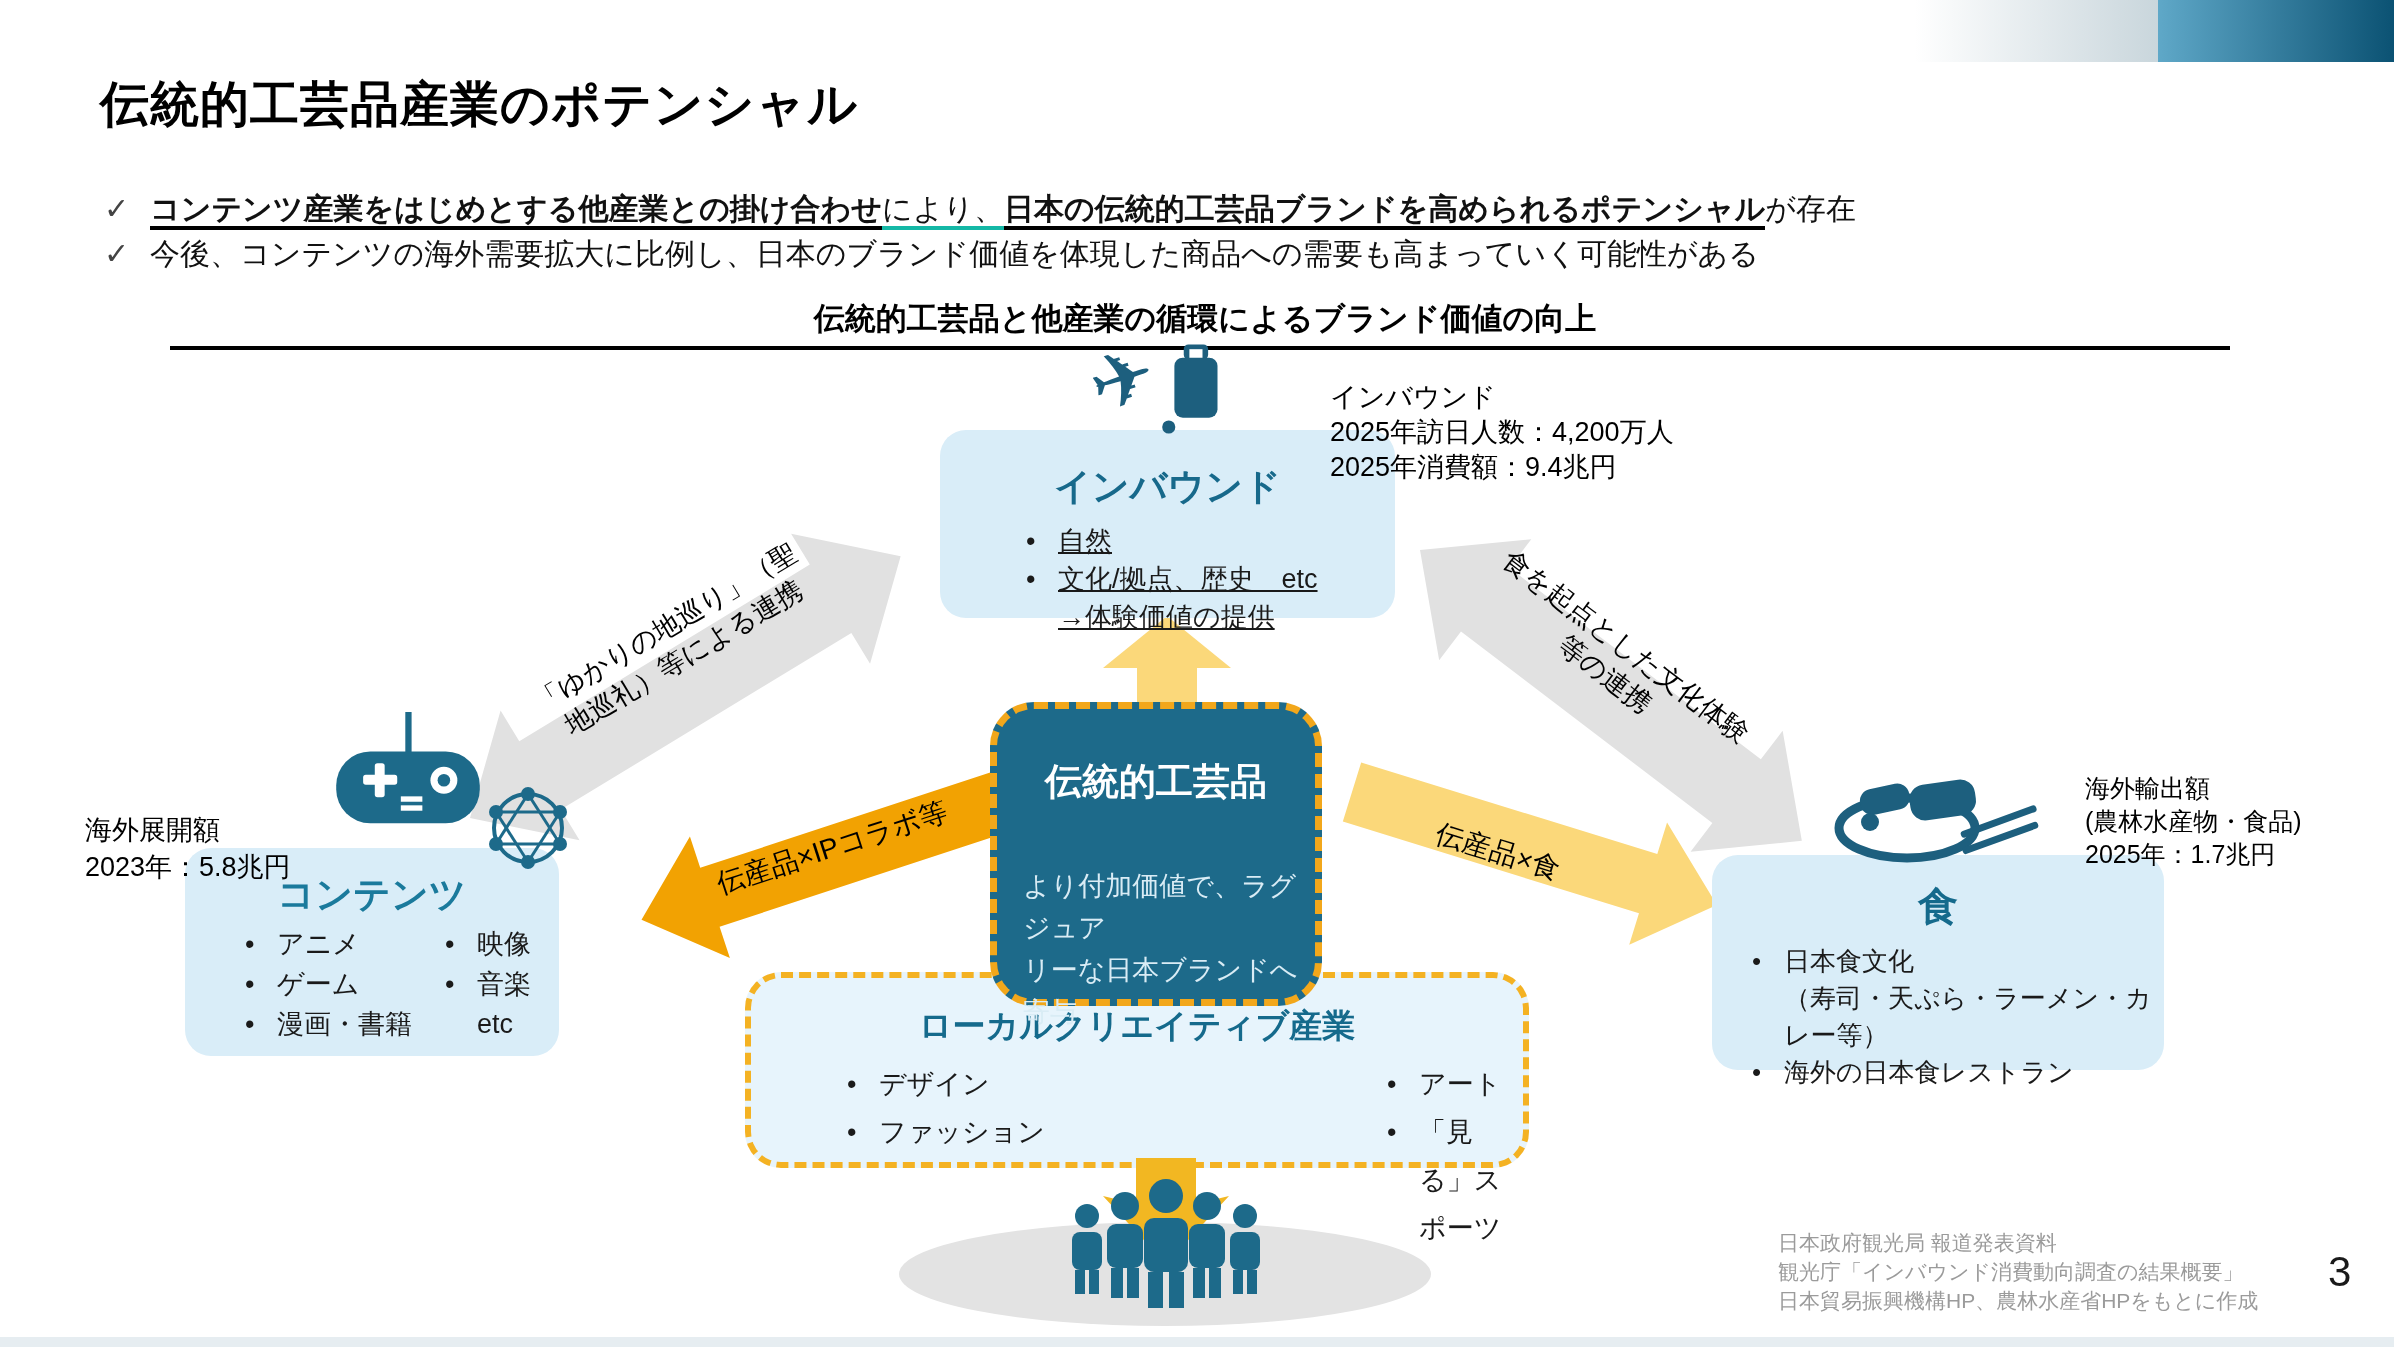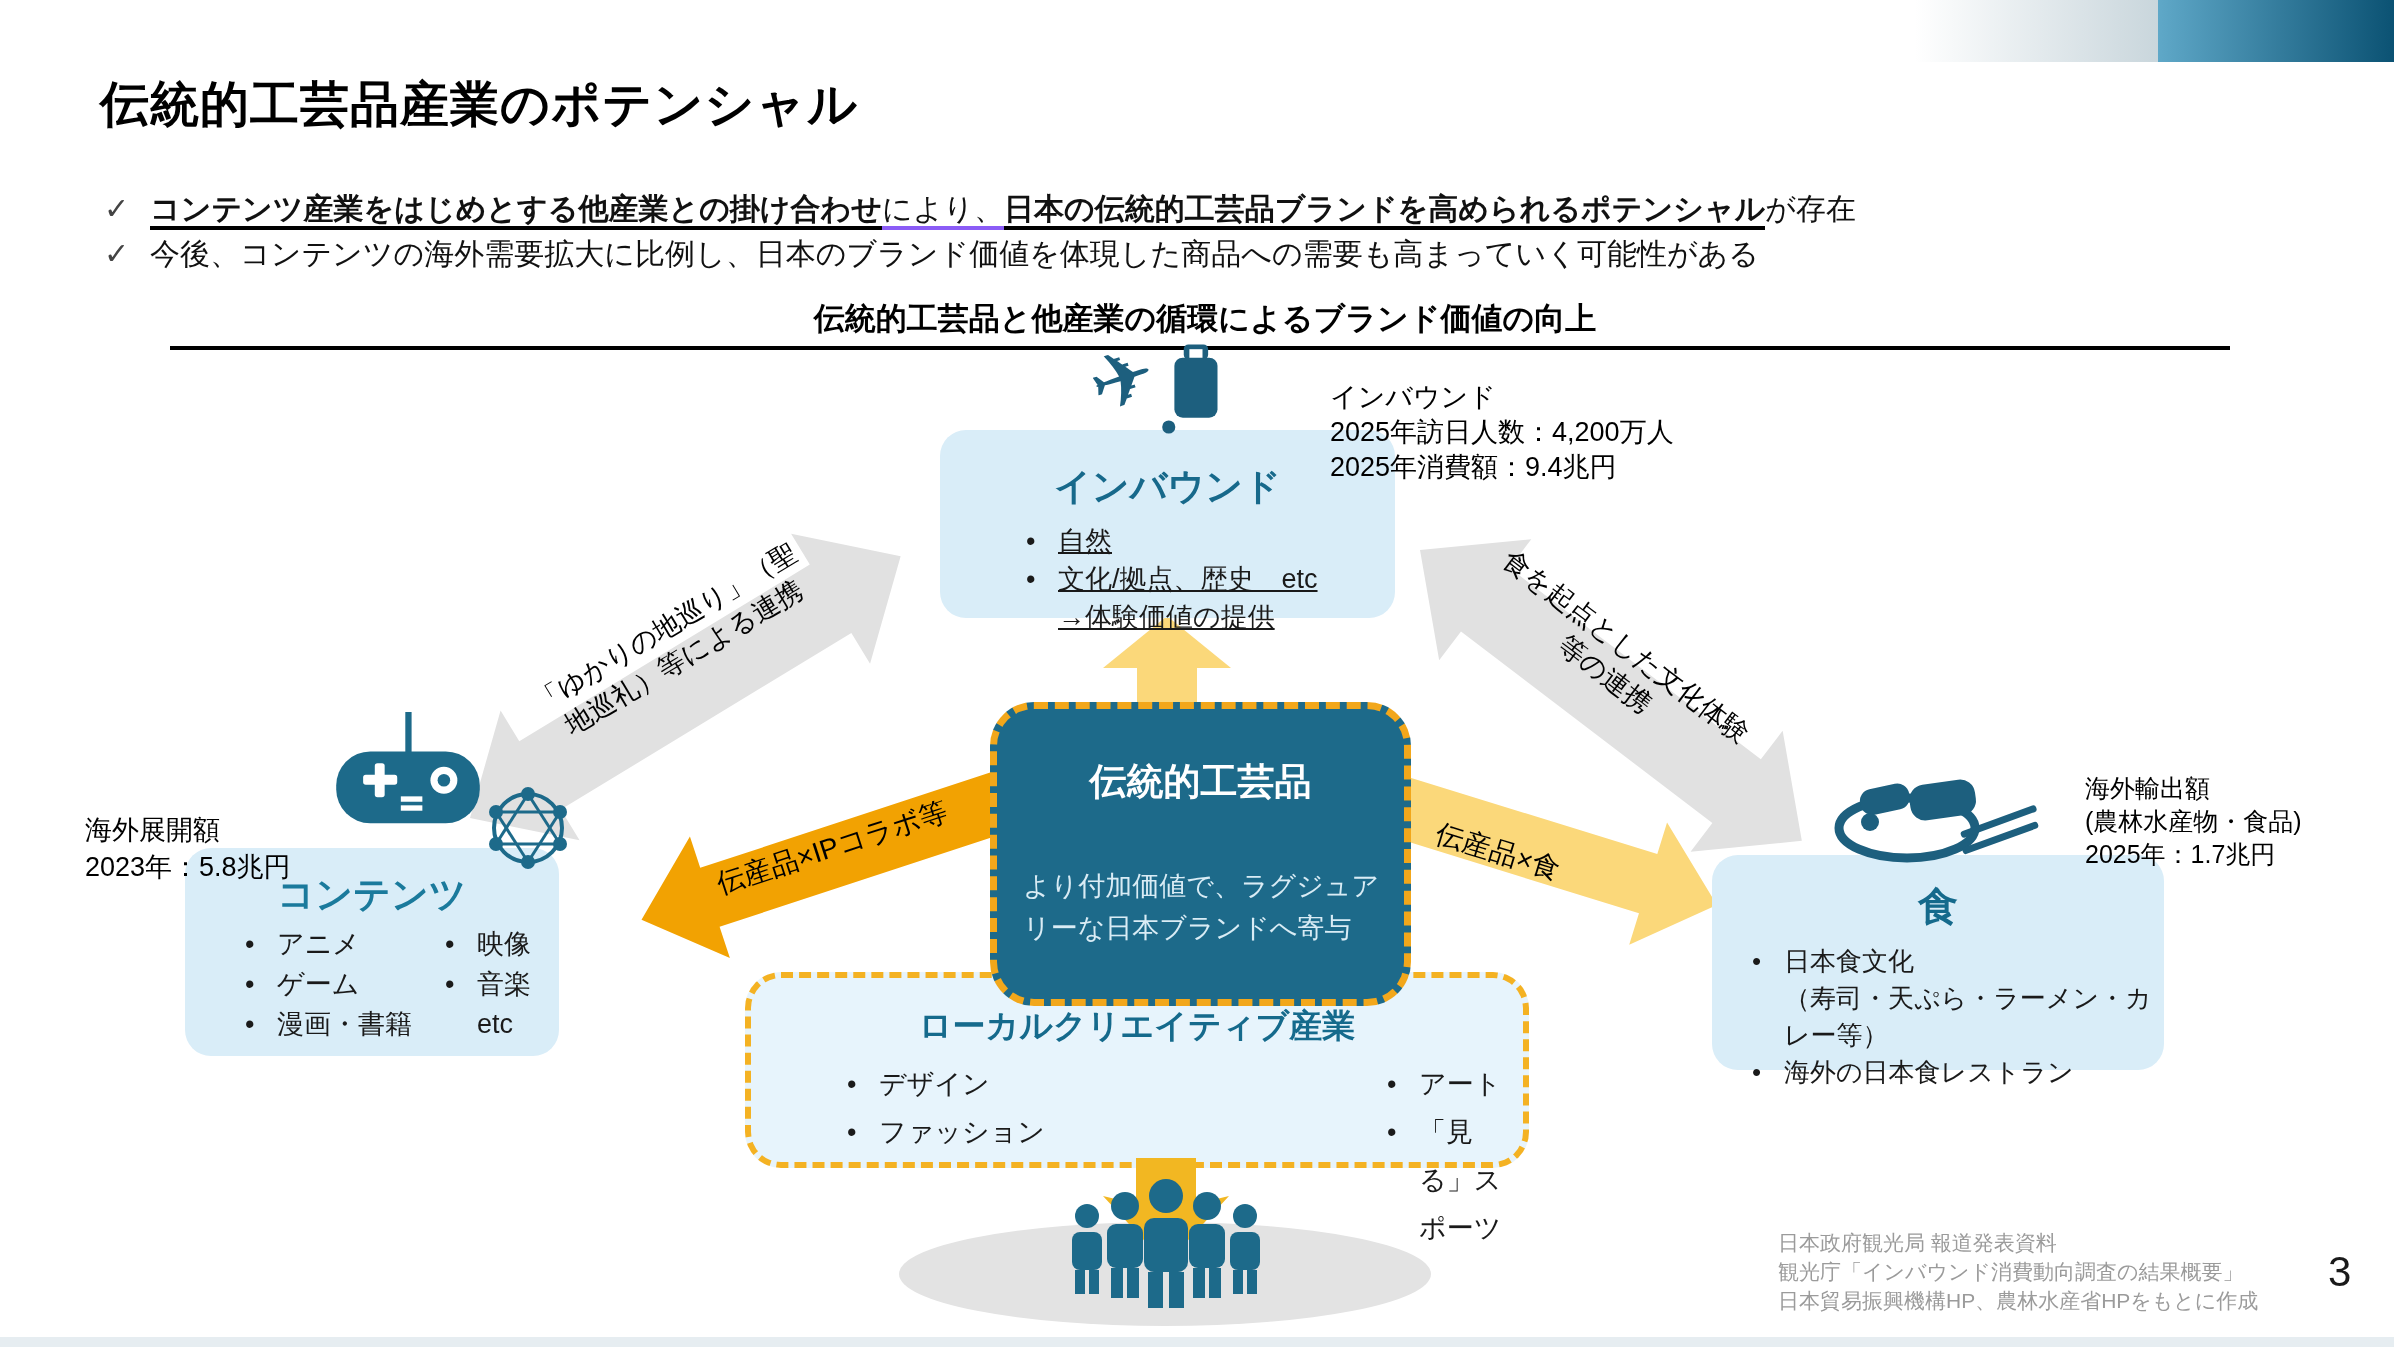--- a/index.html
+++ b/index.html
@@ -3,21 +3,21 @@
 <meta charset="utf-8">
 <style>
   html,body{margin:0;padding:0;background:#fff;}
   .slide{position:relative;width:2394px;height:1347px;background:#ffffff;overflow:hidden;
          font-family:"Liberation Sans","DejaVu Sans",sans-serif;color:#000;}
   .abs{position:absolute;}
   .title{font-size:49px;font-weight:bold;letter-spacing:1px;color:#000;}
   .chkline{display:flex;align-items:flex-start;font-size:30px;line-height:45px;color:#111;}
   .chk{width:46px;font-size:30px;color:#444;flex:0 0 46px;}
   .emp{font-weight:bold;border-bottom:4px solid #000;padding-bottom:1px;}
-  .und{border-bottom:4px solid #8b5cf6;padding-bottom:1px;}
+  .und{border-bottom:4px solid #14b8a6;padding-bottom:1px;}
   .sechead{width:100%;text-align:center;font-size:31px;font-weight:bold;color:#000;}
   .rule{background:#000;height:4px;}
   .bluebox{background:#d9edf8;border-radius:26px;}
   .boxhead{position:absolute;left:0;right:0;text-align:center;font-weight:bold;color:#17698b;}
   .blist{margin:0;padding:0;list-style:none;font-size:27px;color:#1a1a1a;}
   .blist li{position:relative;padding-left:40px;}
   .blist li::before{content:"•";position:absolute;left:8px;color:#1a1a1a;}
   .blist li.cont::before{content:"";}
   .note{font-size:26px;line-height:34px;color:#000;}
   .craftbox{background:#1d6a8a;border:7px dashed #f2a71b;border-radius:44px;box-sizing:border-box;}
@@ -111,21 +111,21 @@
     <ul class="blist" style="position:absolute;left:88px;top:82px;line-height:48px;">
       <li>デザイン</li>
       <li>ファッション</li>
     </ul>
     <ul class="blist" style="position:absolute;left:628px;top:82px;line-height:48px;">
       <li>アート</li>
       <li>「見る」スポーツ</li>
     </ul>
   </div>
 
-  <div class="abs craftbox z3" style="left:990px;top:702px;width:421px;height:304px;">
+  <div class="abs craftbox z3" style="left:990px;top:702px;width:332px;height:304px;">
     <div class="boxhead" style="top:48px;font-size:37px;color:#ffffff;">伝統的工芸品</div>
     <div style="position:absolute;left:26px;top:156px;font-size:27px;line-height:42px;color:#d9ecf5;">
       <div>より付加価値で、ラグジュア</div>
       <div>リーな日本ブランドへ寄与</div>
     </div>
   </div>
 
   <div class="abs bluebox z2" style="left:185px;top:848px;width:374px;height:208px;">
     <div class="boxhead" style="top:22px;font-size:37px;color:#1a7a9c;">コンテンツ</div>
     <ul class="blist" style="position:absolute;left:52px;top:76px;line-height:40px;">

